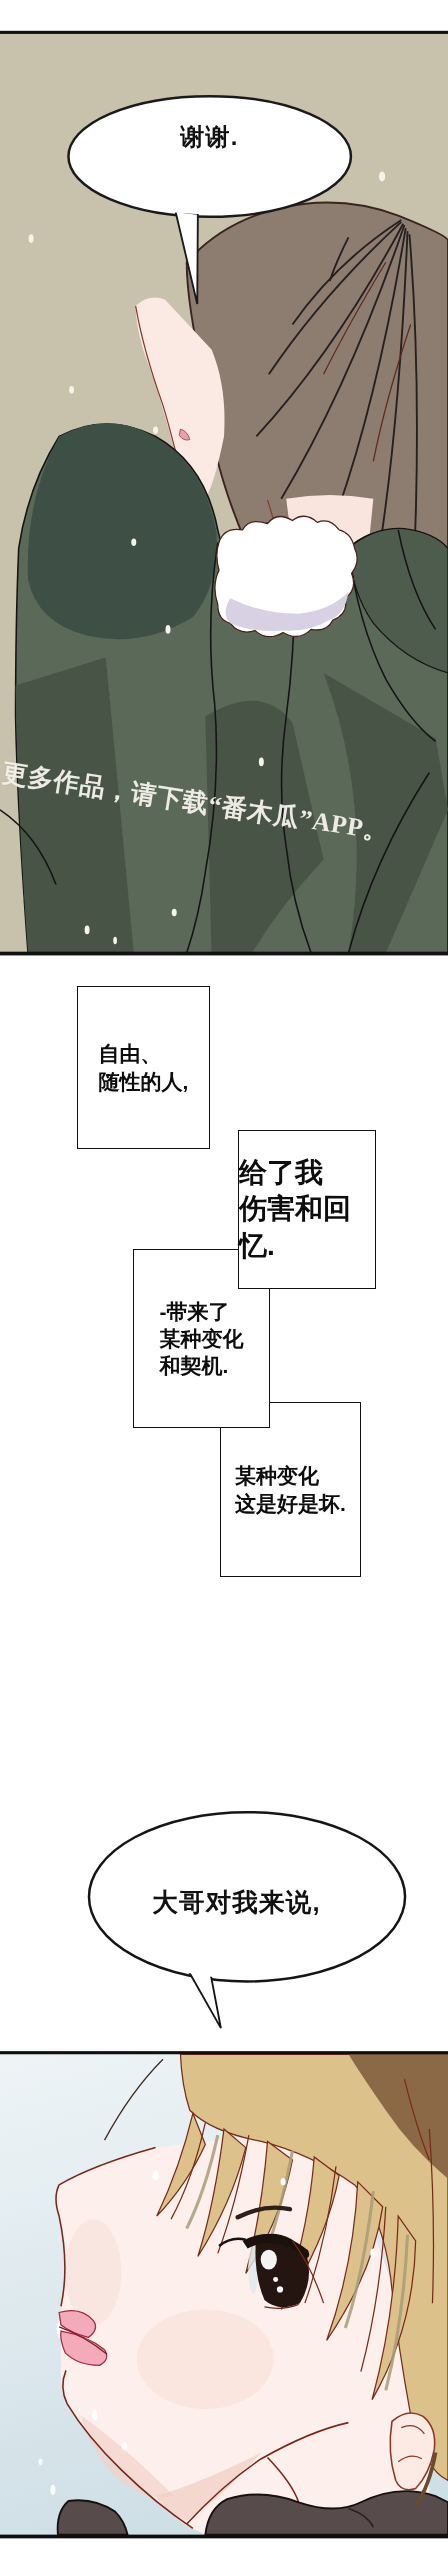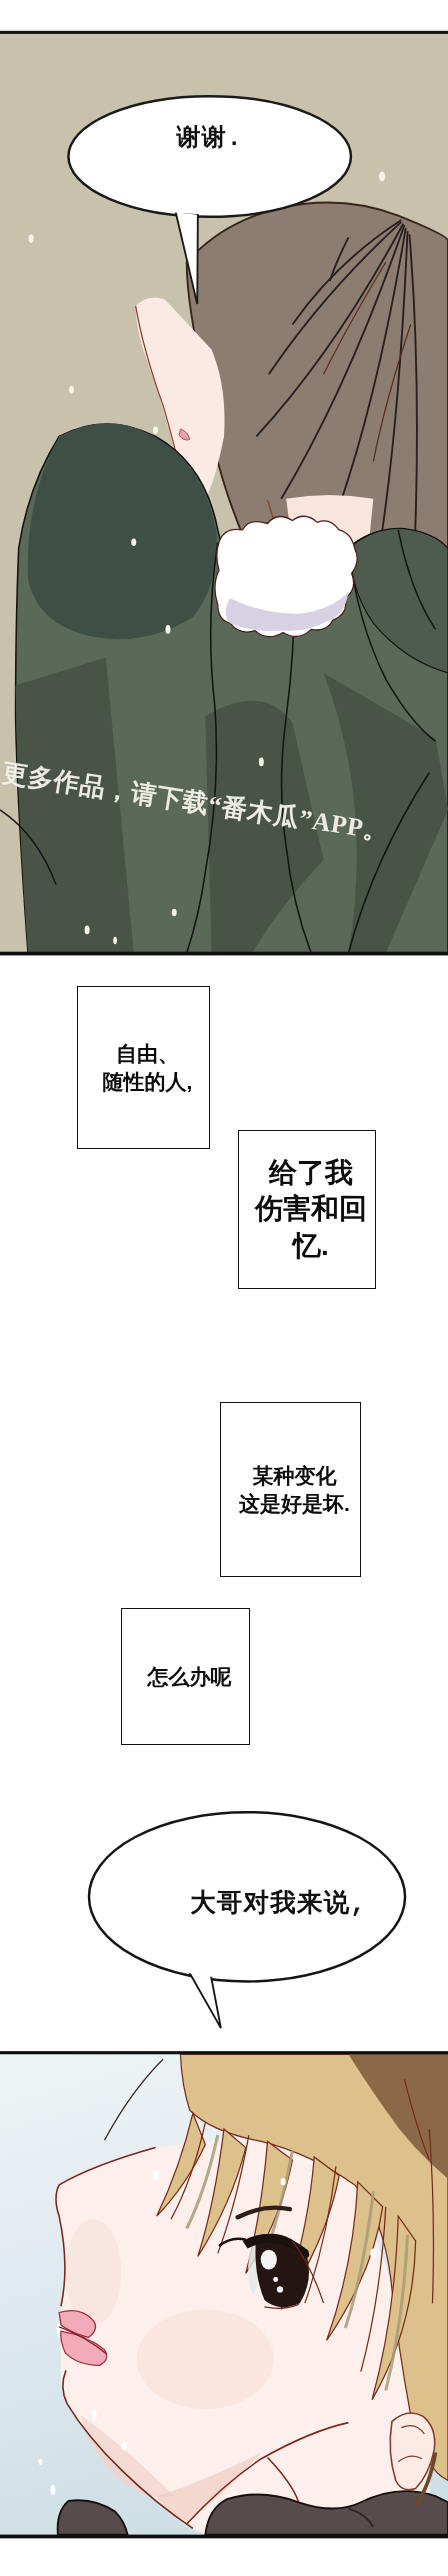--- a/index.html
+++ b/index.html
@@ -1,23 +1,23 @@
 <!DOCTYPE html>
 <html style="font-size:10px"><head>
 <meta charset="utf-8">
 <style>
   html,body{margin:0;padding:0;background:#ffffff;}
   .page{position:relative;width:448px;height:2576px;background:#ffffff;overflow:hidden;
         font-family:"Liberation Sans",sans-serif;}
   .art{position:absolute;left:0;top:0;width:448px;height:2576px;display:block;}
   .bubble-text{position:absolute;z-index:6;text-align:center;font-weight:700;color:#111;
-        letter-spacing:1.2px;white-space:nowrap;font-family:Liberation Mono, monospace;}
+        letter-spacing:1.2px;white-space:nowrap;}
   .mono-box{position:absolute;background:#ffffff;border:1.9px solid #111;box-sizing:border-box;
-        display:flex;align-items:center;justify-content:center;text-align:center;
-        font-weight:700;color:#0d0d0d;white-space:pre-line;line-height:1.3;padding-left:8px;}
+        display:flex;align-items:center;justify-content:center;text-align:left;
+        font-weight:700;color:#0d0d0d;white-space:pre-line;line-height:1.3;}
   .watermark{position:absolute;z-index:6;font-family:"Liberation Serif",serif;font-weight:700;
         white-space:nowrap;transform:rotate(8.8deg);transform-origin:left top;
         letter-spacing:0.6px;opacity:.96;text-shadow:0 0 1.2px rgba(90,100,90,.35);}
 </style>
 </head>
 <body>
 
 <div class="page">
 
 <svg class="art" viewBox="0 0 720 4137">
@@ -232,26 +232,28 @@
 <div class="mono-box" style="left:77px;top:986px;width:133px;height:163px;font-size:21px;z-index:5;">
   <span>自由、
 随性的人,</span>
 </div>
 
 <div class="mono-box" style="left:238px;top:1130px;width:138px;height:159px;font-size:28px;z-index:8;">
   <span>给了我
 伤害和回忆.</span>
 </div>
 
+<div class="mono-box" style="left:133px;top:1249px;width:137px;height:179px;font-size:21px;z-index:7;">
+  <span>-带来了
+某种变化
+和契机.</span>
+</div>
 
 <div class="mono-box" style="left:220px;top:1402px;width:141px;height:175px;font-size:21px;z-index:6;">
   <span>某种变化
 这是好是坏.</span>
 </div>
 
-<div class="mono-box" style="left:121px;top:1608px;width:129px;height:137px;font-size:21px;z-index:5;">
-  <span>怎么办呢</span>
-</div>
-
-<div class="bubble-text" style="left:92px;top:1885px;width:289px;font-size:25.5px;margin-left:42px;">大哥对我来说,</div>
+
+<div class="bubble-text" style="left:92px;top:1885px;width:289px;font-size:25.5px;">大哥对我来说,</div>
 
 </div>
 
 
 </body></html>

